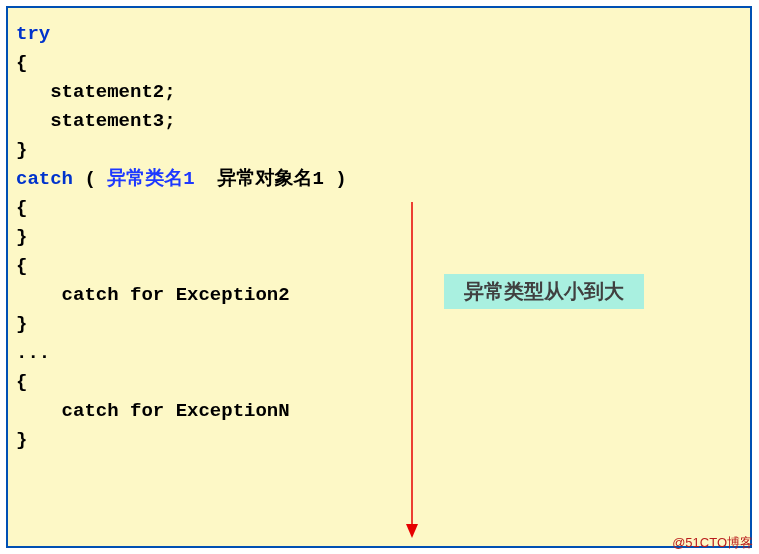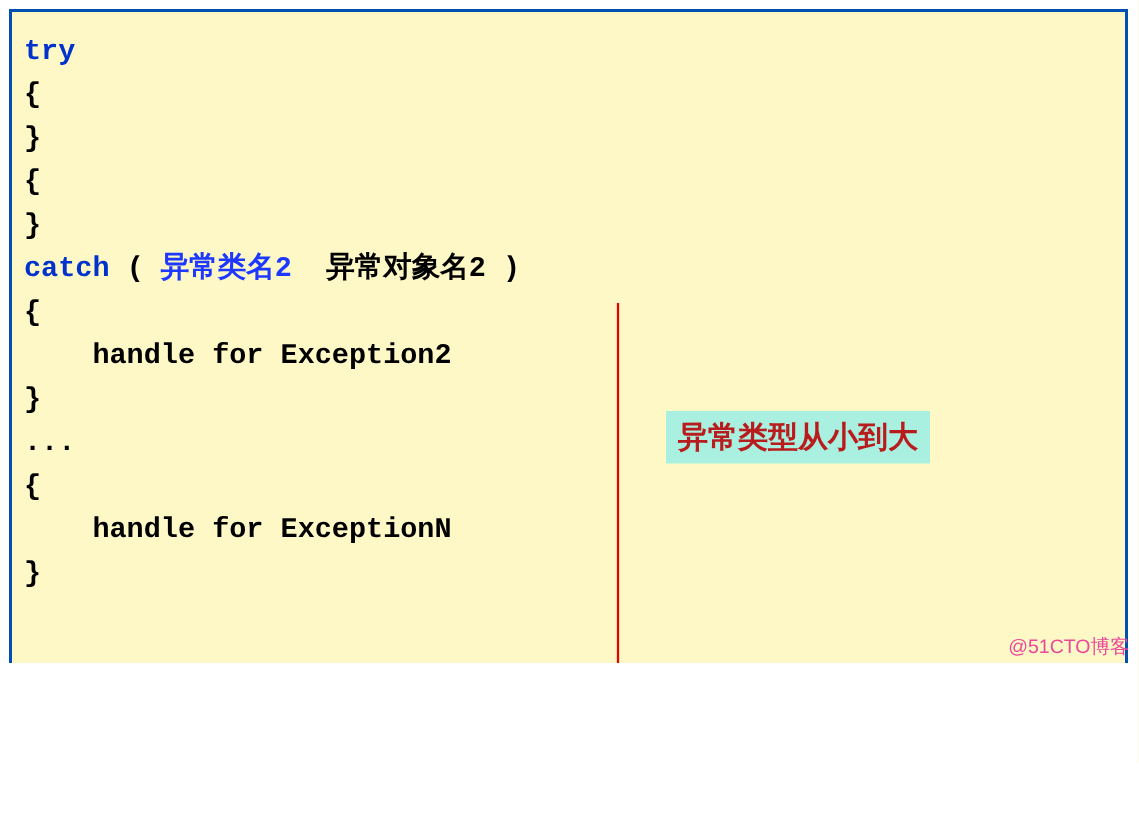--- a/index.html
+++ b/index.html
@@ -4,21 +4,21 @@
 <style>
   body {
     margin: 0;
     padding: 0;
     font-family: "Courier New", monospace;
     background: #fff;
   }
   .container {
     position: relative;
     width: 759px;
-    height: 442px;
+    height: 554px;
     box-sizing: border-box;
   }
   .code-box {
     position: absolute;
     left: 6px;
     top: 6px;
     width: 746px;
     height: 542px;
     background: #fdf8c6;
     border: 2px solid #0050b3;
@@ -39,57 +39,59 @@
     left: 402px;
     top: 202px;
     width: 20px;
     height: 336px;
   }
   .annotation {
     position: absolute;
     left: 444px;
     top: 274px;
     background: #a9f0e0;
-    color: #b91c1c;
+    color: #404040;
     font-family: "SimSun","Microsoft YaHei",sans-serif;
     font-weight: bold;
     font-size: 20px;
-    padding: 4px 8px;
+    padding: 4px 20px;
   }
   .watermark {
     position: absolute;
     right: 6px;
     bottom: 2px;
     font-family: sans-serif;
     font-size: 13px;
-    color: #ec4899;
+    color: #b91c1c;
   }
 </style>
 </head>
 <body>
 
 <div class="container">
   <div class="code-box">
 
     <div class="line"><span class="kw">try</span></div>
     <div class="line">{</div>
+    <div class="line">   statement2;</div>
+    <div class="line">   statement3;</div>
+    <div class="line">}</div>
+
+    <div class="line"><span class="kw">catch</span><span> ( </span><span class="cls">异常类名1</span><span>  异常对象名1</span><span> )</span></div>
+    <div class="line">{</div>
     <div class="line">}</div>
 
     <div class="line">{</div>
-    <div class="line">}</div>
-
-    <div class="line"><span class="kw">catch</span><span> ( </span><span class="cls">异常类名2</span><span>  异常对象名2</span><span> )</span></div>
-    <div class="line">{</div>
-    <div class="line">    handle for Exception2</div>
+    <div class="line">    catch for Exception2</div>
     <div class="line">}</div>
 
     <div class="line">...</div>
 
     <div class="line">{</div>
-    <div class="line">    handle for ExceptionN</div>
+    <div class="line">    catch for ExceptionN</div>
     <div class="line">}</div>
 
   </div>
 
   <svg class="arrow-svg" viewBox="0 0 20 336">
     <line x1="10" y1="0" x2="10" y2="326" stroke="#e60000" stroke-width="1.5"></line>
     <polygon points="10,336 4,322 16,322" fill="#e60000"></polygon>
   </svg>
 
   <div class="annotation">异常类型从小到大</div>

